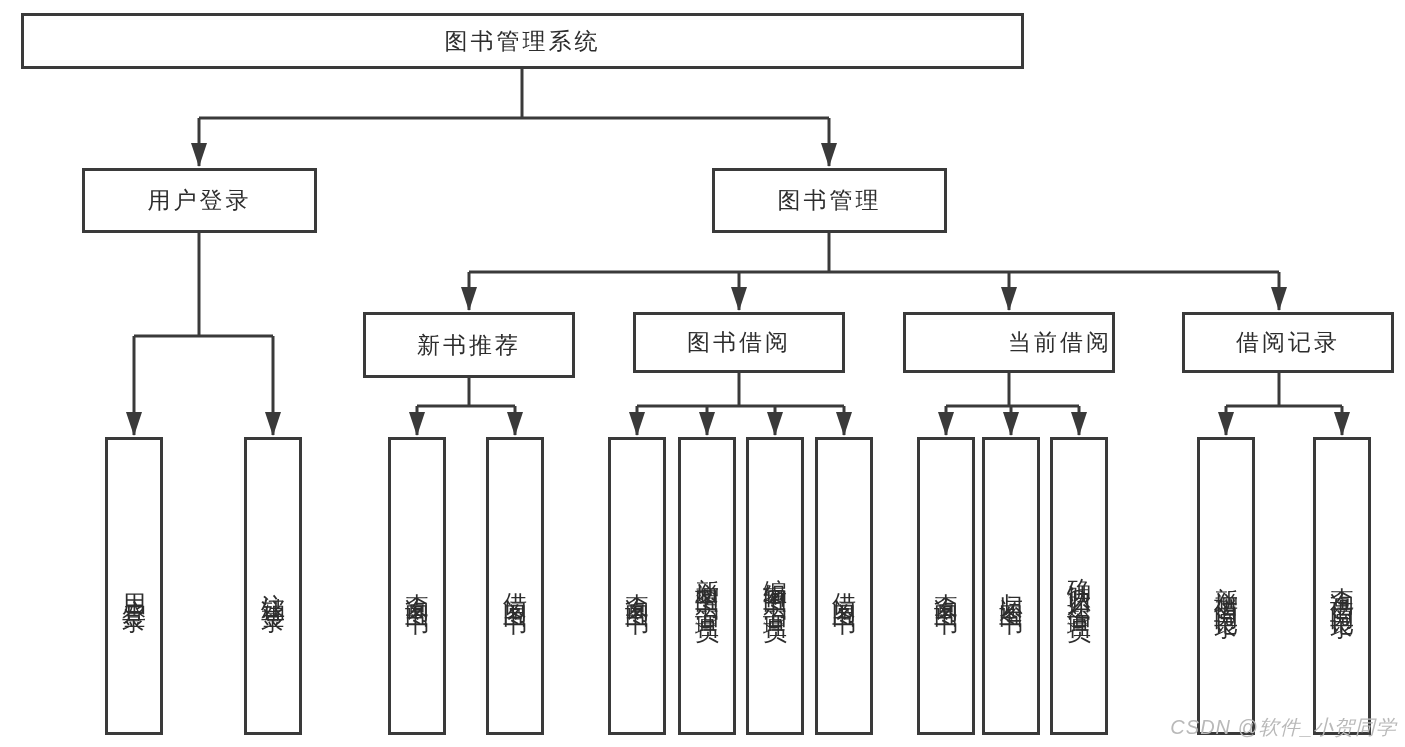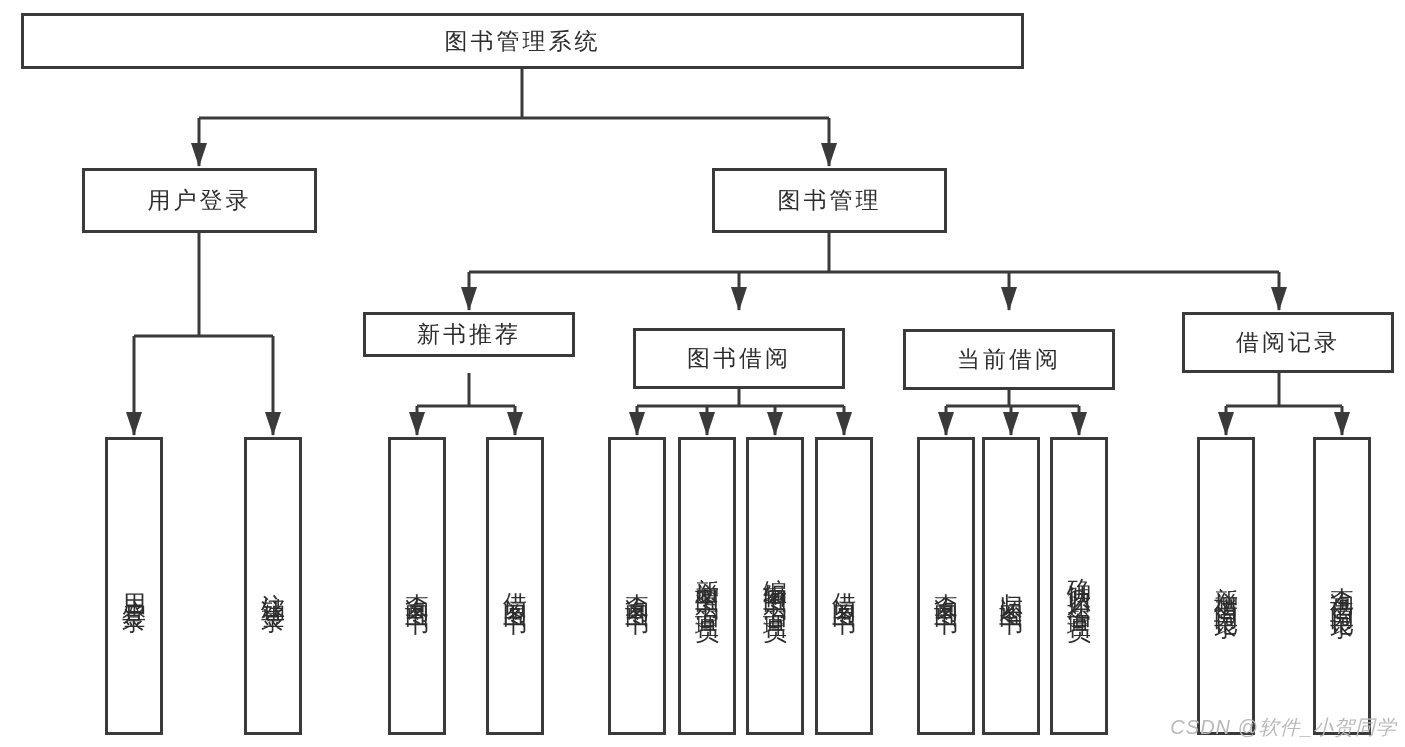--- a/index.html
+++ b/index.html
@@ -119,27 +119,27 @@
     <span>图书管理</span>
   </div>
 
   <div class="node v" style="left:105px; top:437px; width:58px; height:298px;">
     <span>用户登录</span>
   </div>
   <div class="node v" style="left:244px; top:437px; width:58px; height:298px;">
     <span>注销登录</span>
   </div>
 
-  <div class="node h" style="left:363px; top:312px; width:212px; height:45px;">
+  <div class="node h" style="left:363px; top:312px; width:212px; height:66px;">
     <span>新书推荐</span>
   </div>
-  <div class="node h" style="left:633px; top:312px; width:212px; height:61px;margin-top:16px;">
+  <div class="node h" style="left:633px; top:312px; width:212px; height:61px;">
     <span>图书借阅</span>
   </div>
-  <div class="node h" style="left:903px; top:329px; width:212px; height:61px;">
+  <div class="node h" style="left:903px; top:312px; width:212px; height:61px;justify-content:flex-end;">
     <span>当前借阅</span>
   </div>
   <div class="node h" style="left:1173px; top:312px; width:212px; height:61px;margin-left:9px;">
     <span>借阅记录</span>
   </div>
 
   <div class="node v" style="left:388px; top:437px; width:58px; height:298px;">
     <span>查询图书</span>
   </div>
   <div class="node v" style="left:486px; top:437px; width:58px; height:298px;">

